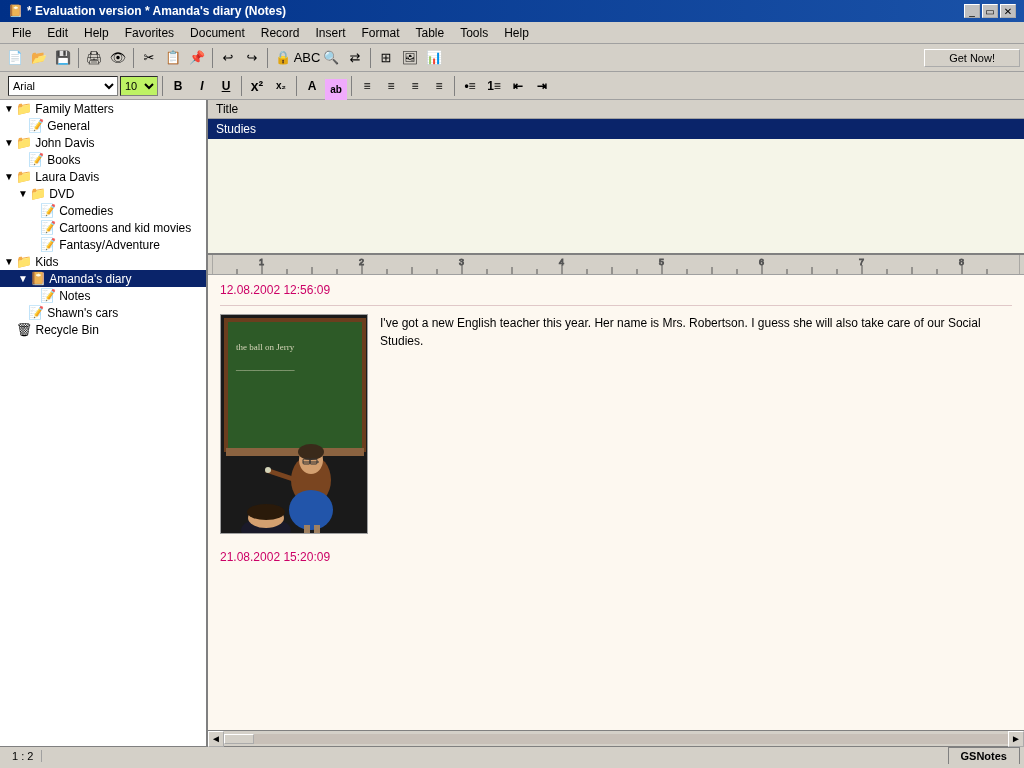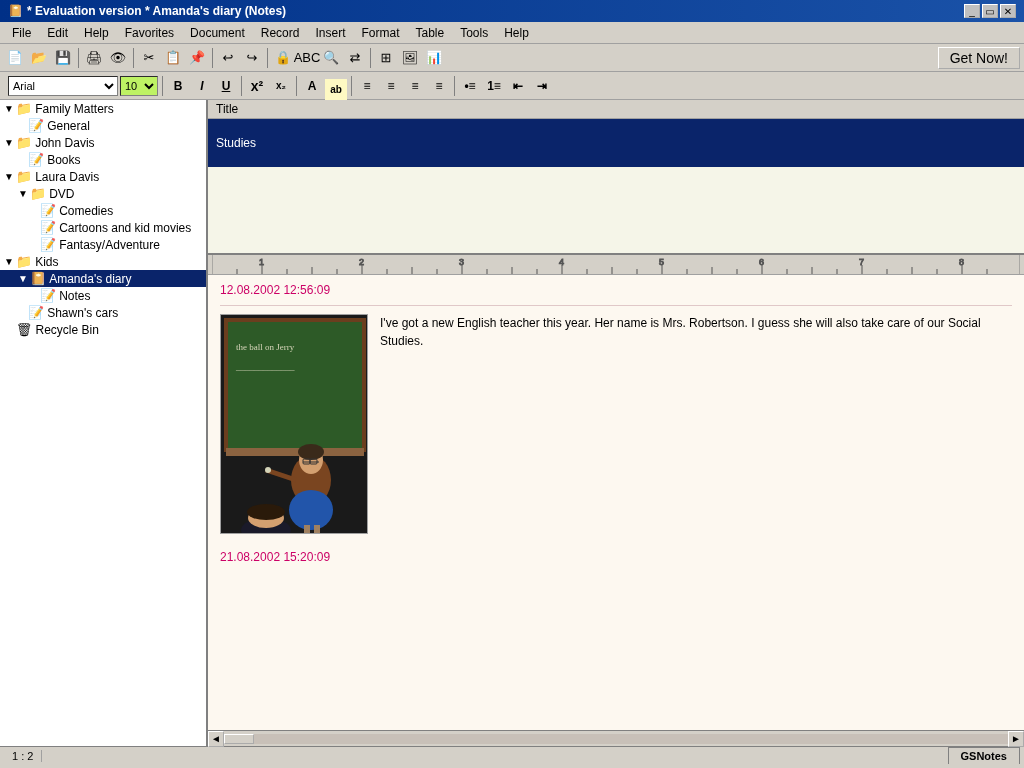--- a/index.html
+++ b/index.html
@@ -59,23 +59,23 @@
       width: 22px; height: 22px;
       cursor: pointer;
       display: flex; align-items: center; justify-content: center;
       font-size: 13px;
     }
     .toolbar-separator { width: 1px; height: 20px; background: #808080; margin: 0 2px; }
     .get-now-btn {
       margin-left: auto;
       background: #d4d0c8;
       border: 1px outset #fff;
-      padding: 2px 11px;
-      cursor: pointer;
-      font-size: 14px;
+      padding: 2px 24px;
+      cursor: pointer;
+      font-size: 11px;
     }
 
     
     .format-toolbar {
       background: #d4d0c8;
       border-bottom: 1px solid #a0a0a0;
       display: flex;
       align-items: center;
       padding: 2px 8px;
       height: 28px;
@@ -144,21 +144,21 @@
       overflow-y: auto;
     }
     .notes-header {
       background: #d4d0c8;
       padding: 2px 8px;
       font-size: 12px;
       border-bottom: 1px solid #a0a0a0;
       font-weight: normal;
     }
     .notes-row {
-      padding: 17px 8px;
+      padding: 3px 8px;
       cursor: pointer;
       font-size: 12px;
     }
     .notes-row.selected { background: #0a246a; color: white; }
 
     
     .ruler {
       height: 20px;
       background: #d4d0c8;
       border-bottom: 1px solid #a0a0a0;
@@ -317,21 +317,21 @@
   </select>
   <div class="toolbar-separator"></div>
   <button class="fmt-btn" style="font-weight:bold;">B</button>
   <button class="fmt-btn" style="font-style:italic;">I</button>
   <button class="fmt-btn" style="text-decoration:underline;">U</button>
   <div class="toolbar-separator"></div>
   <button class="fmt-btn" style="font-size:14px;">x²</button>
   <button class="fmt-btn" style="font-size:10px;">x₂</button>
   <div class="toolbar-separator"></div>
   <button class="fmt-btn">A<span style="display:block;height:3px;background:red;margin-top:-2px;"></span></button>
-  <button class="fmt-btn" style="background:#fef9c3;font-size:10px;margin-top:8px;">ab</button>
+  <button class="fmt-btn" style="background:#f0abfc;font-size:10px;margin-top:8px;">ab</button>
   <div class="toolbar-separator"></div>
   <button class="fmt-btn">≡</button>
   <button class="fmt-btn">≡</button>
   <button class="fmt-btn">≡</button>
   <button class="fmt-btn">≡</button>
   <div class="toolbar-separator"></div>
   <button class="fmt-btn">•≡</button>
   <button class="fmt-btn">1≡</button>
   <button class="fmt-btn">⇤</button>
   <button class="fmt-btn">⇥</button>

